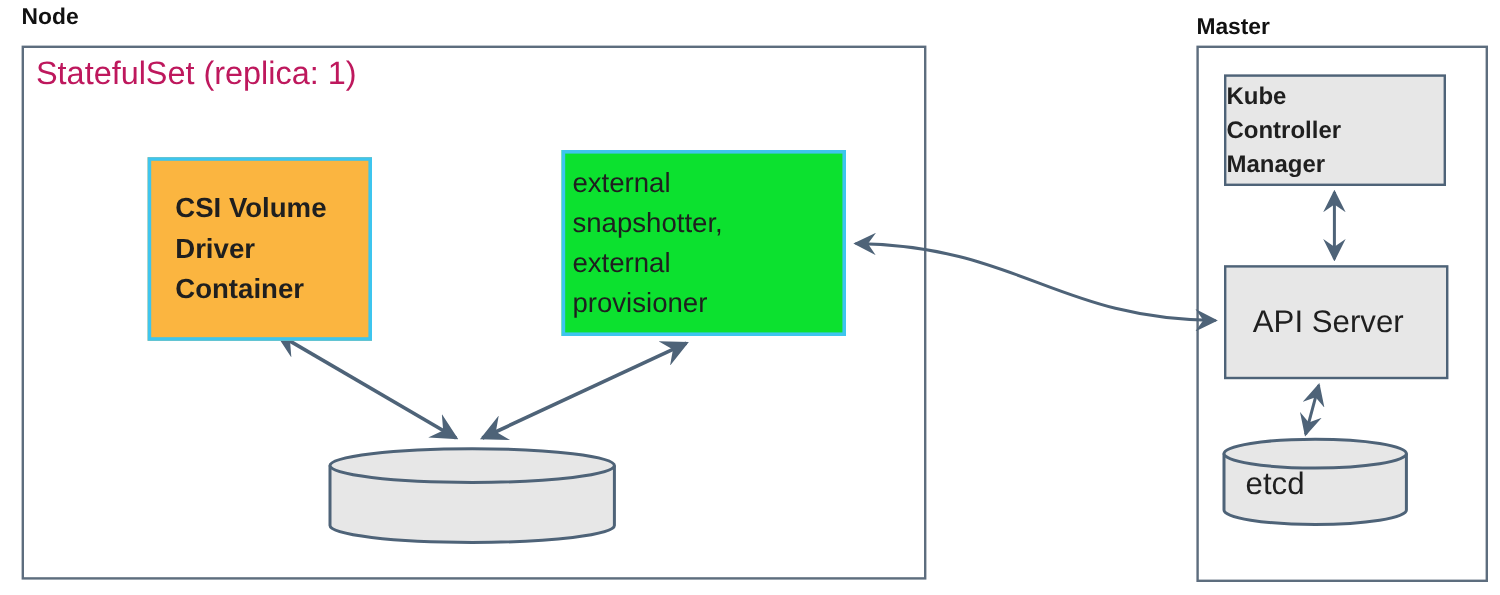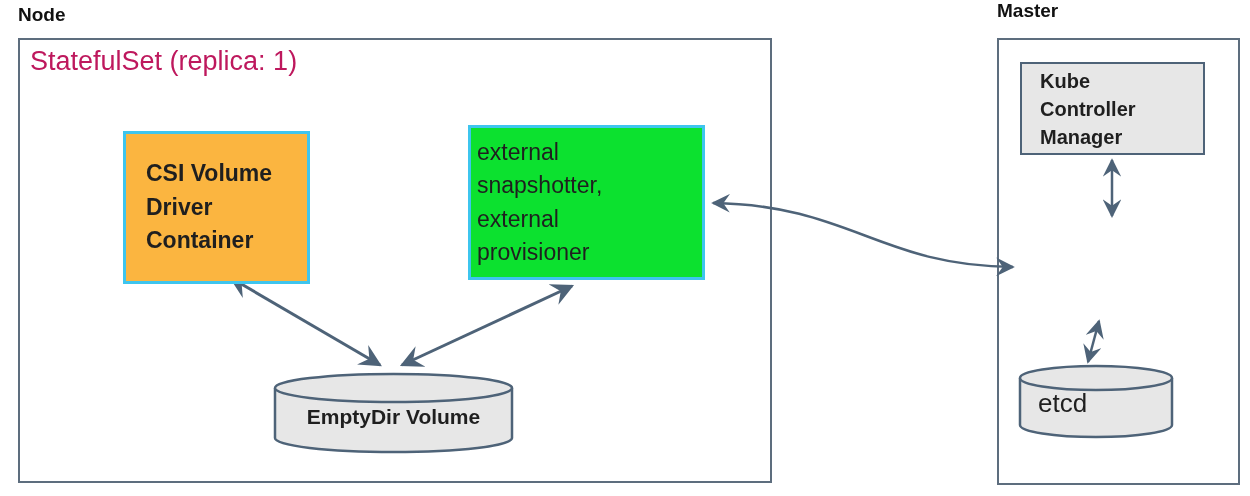--- a/index.html
+++ b/index.html
@@ -15,21 +15,21 @@
   }
 
   .section-label {
     position: absolute;
     font-size: 19px;
     font-weight: bold;
     color: #111111;
     white-space: pre-line;
   }
   .node-label   { left: 18px;  top: 4px; }
-  .master-label { left: 997px; top: 0; text-align: right; }
+  .master-label { left: 997px; top: 12px; text-align: right; }
 
   .outer-box {
     position: absolute;
     border: 2px solid #5d6d7e;
     background: transparent;
   }
   .statefulset-box { left: 18px;  top: 38px; width: 754px; height: 445px; }
   .master-box      { left: 997px; top: 38px; width: 243px; height: 447px; }
 
   .statefulset-title {
@@ -65,21 +65,20 @@
     font-size: 23px;
     padding-left: 6px;
   }
   .kcm-box {
     left: 1020px; top: 62px;
     width: 185px; height: 93px;
     background: #e7e7e7;
     border: 2px solid #4e6378;
     font-size: 20px;
     font-weight: 600;
-    padding-left: 18px;
     line-height: 1.4;
   }
   .api-box {
     left: 1020px; top: 221px;
     width: 187px; height: 95px;
     background: #e7e7e7;
     border: 2px solid #4e6378;
     font-size: 26px;
     padding-left: 22px;
   }
@@ -169,17 +168,19 @@
 external
 provisioner</span>
   </div>
 
   <div class="fill-box kcm-box">
     <span>Kube
 Controller
 Manager</span>
   </div>
 
+  <div class="fill-box api-box">
+    <span>API Server</span>
+  </div>
 
-  <div class="emptydir-label">EmptyDir Volume</div>
   <div class="etcd-label">etcd</div>
 
 </div>
 
 </body></html>

